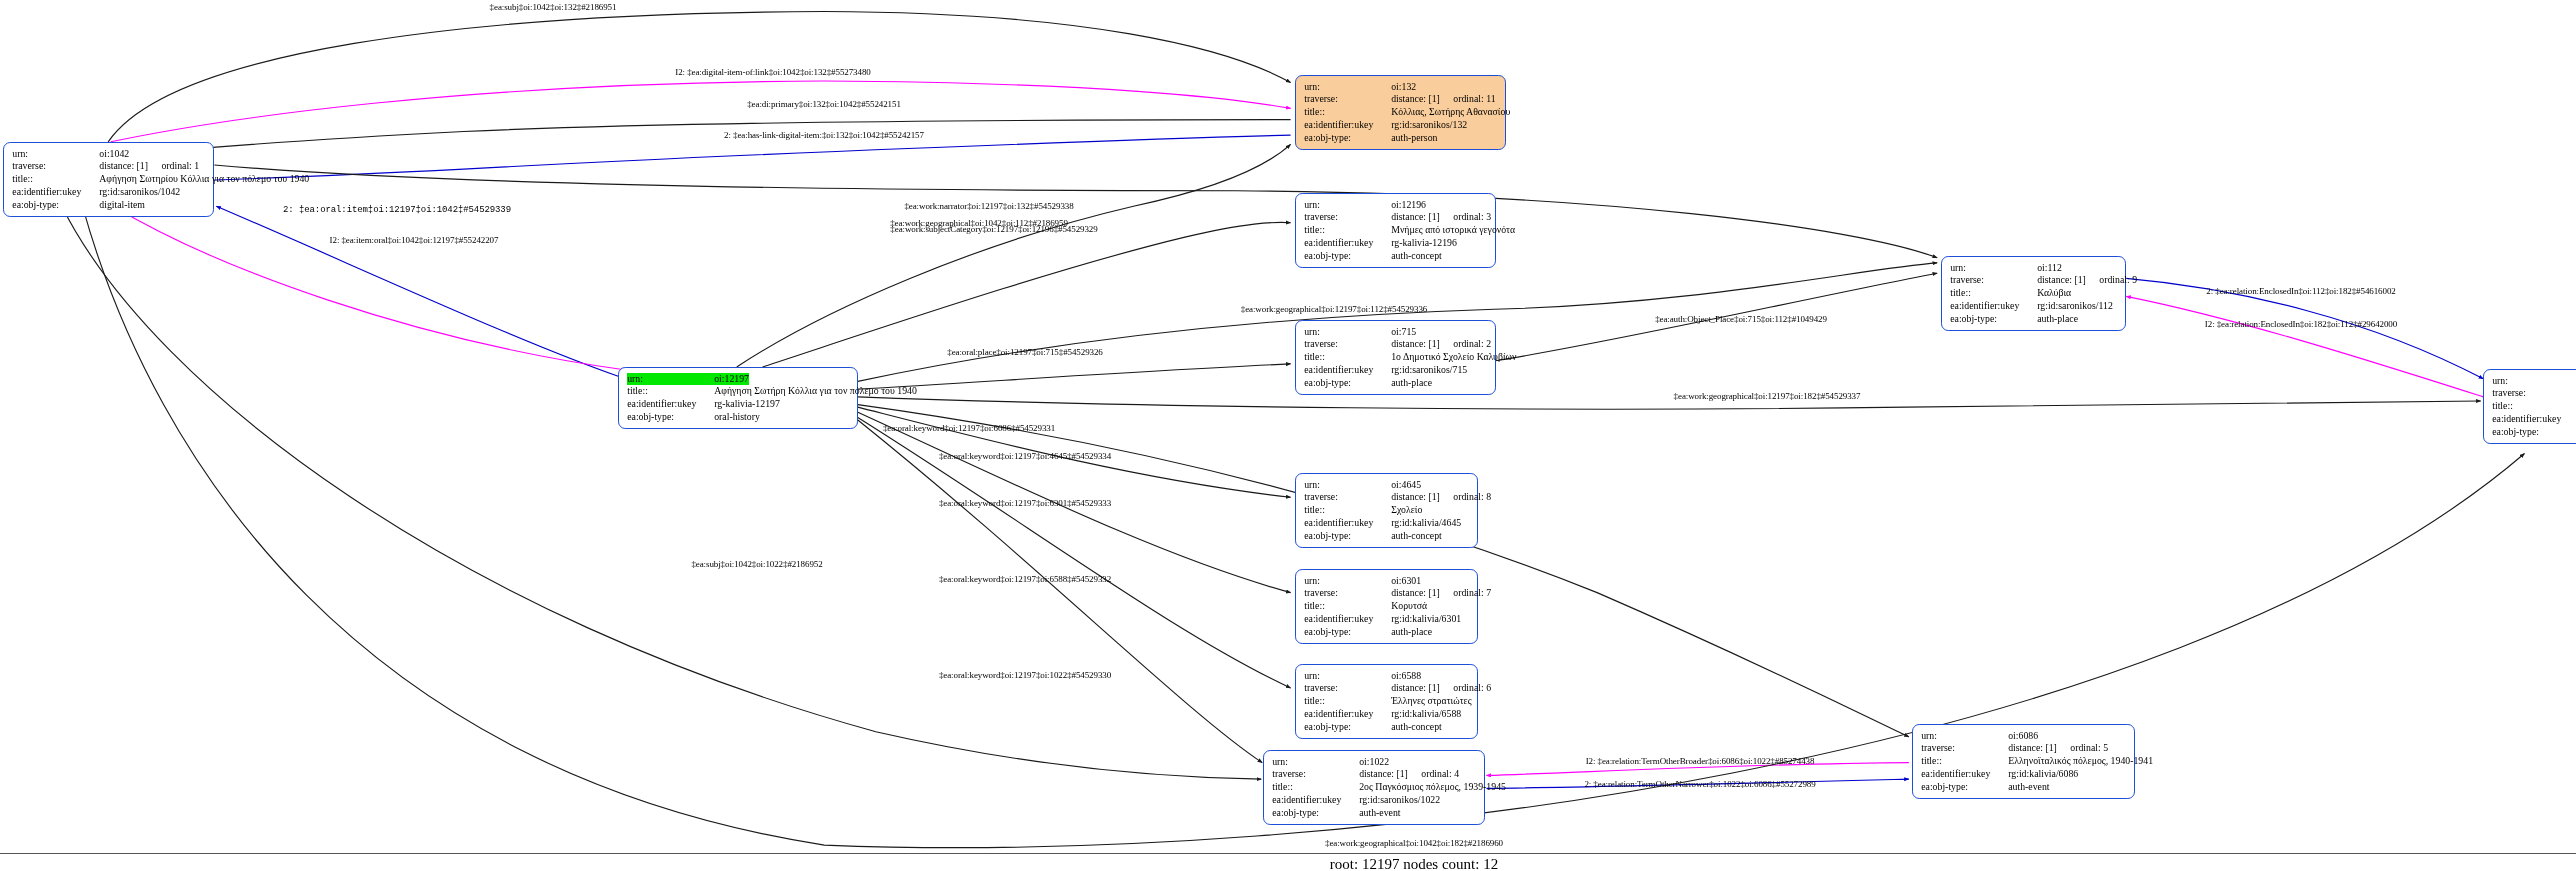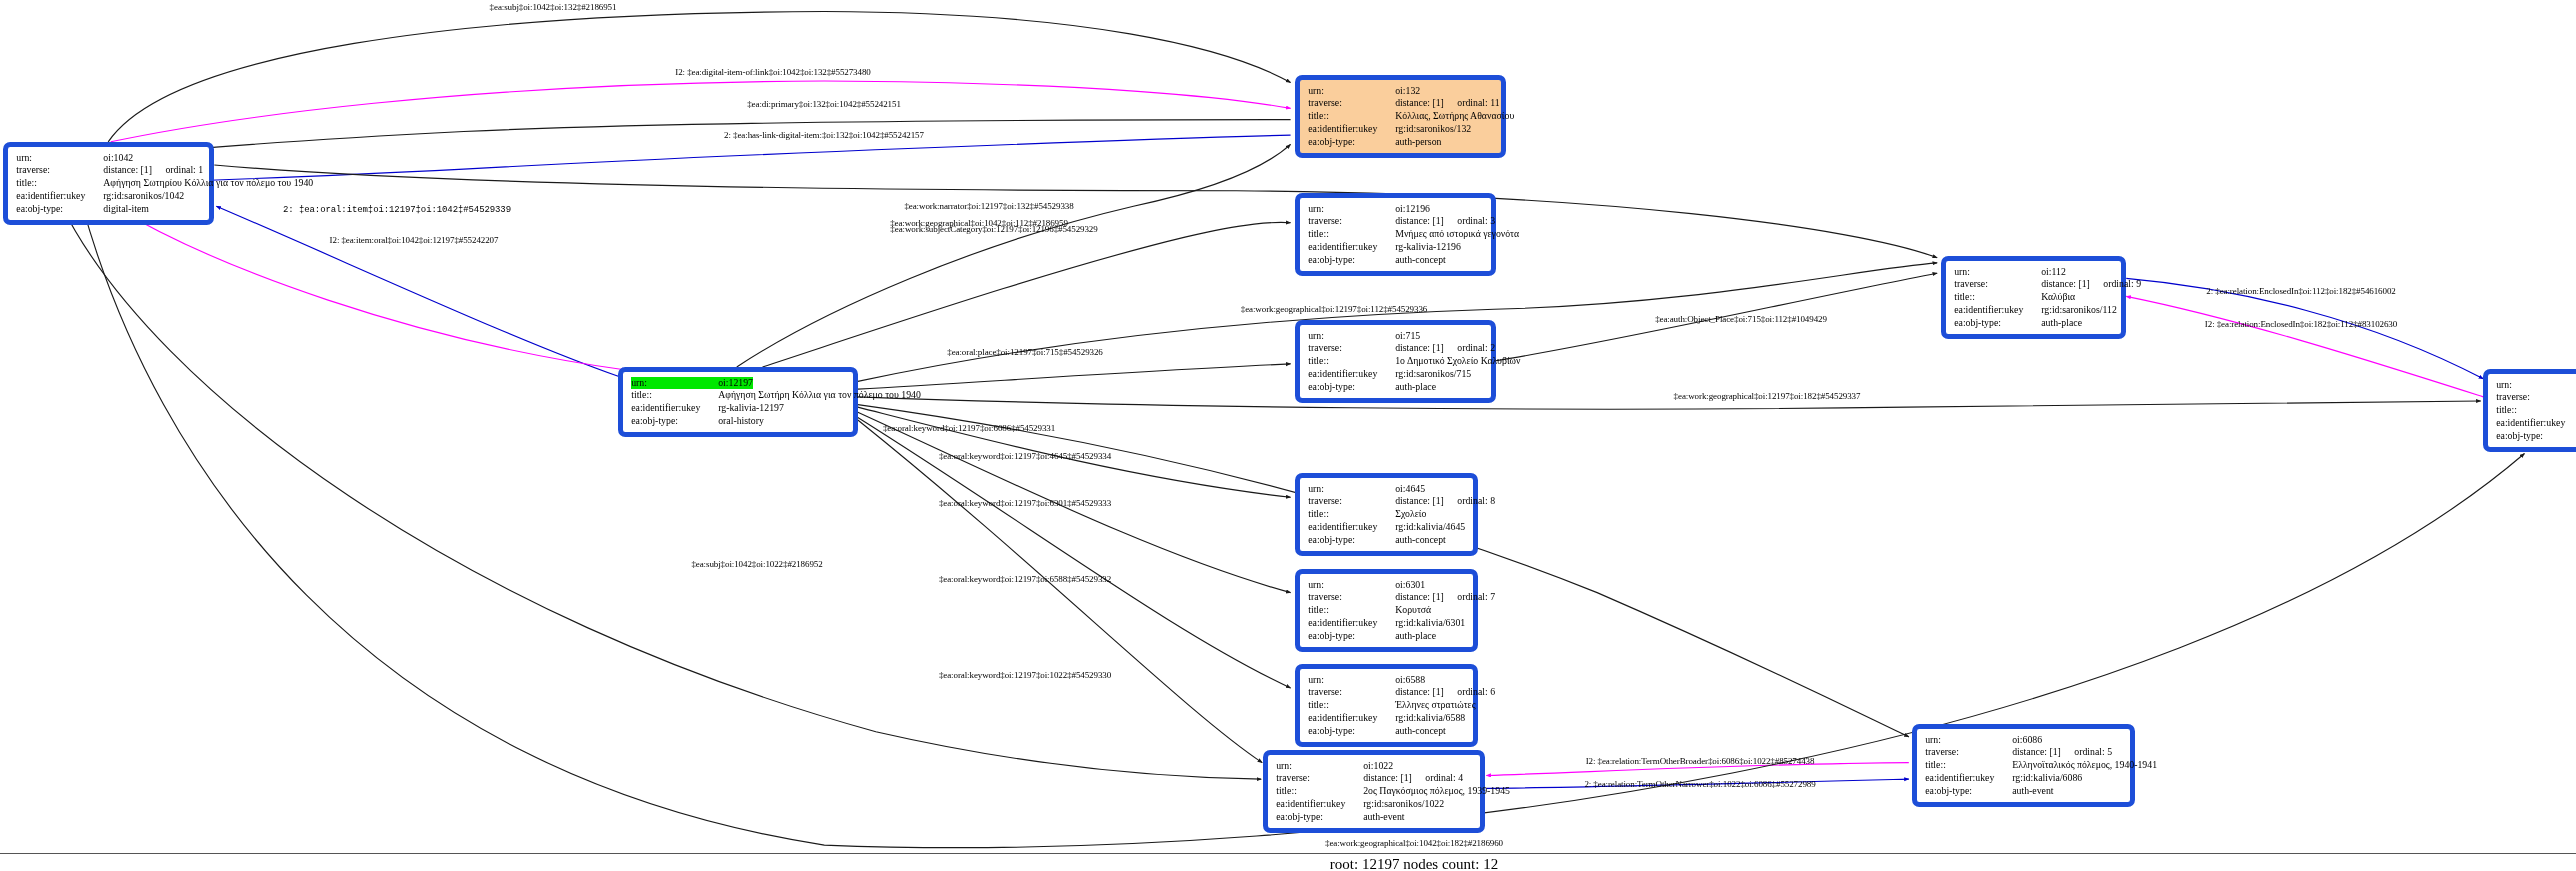--- a/index.html
+++ b/index.html
@@ -1,19 +1,19 @@
 <!DOCTYPE html>
 <html style="font-size:8.2px"><head>
 <meta charset="utf-8">
 <style>
   html,body{margin:0;padding:0;background:#ffffff;}
   #stage{position:relative;width:2728px;height:872px;background:#fff;
          font-family:"Liberation Serif","DejaVu Serif",serif;overflow:hidden;}
   svg.edges{position:absolute;left:0;top:0;width:2728px;height:872px;pointer-events:none;}
-  .node{position:absolute;box-sizing:border-box;border:5px solid #1d4ed8;border-radius:7.2px;
+  .node{position:absolute;box-sizing:border-box;border:1px solid #1d4ed8;border-radius:7.2px;
         background:#ffffff;padding:4.6px 7.2px 4.6px 8.2px;}
   .node.orange{background:#fac município;}
   .node.orange{background:#FACE9C;}
   .row{display:flex;align-items:baseline;line-height:1.30;white-space:nowrap;}
   .k{width:87px;flex:0 0 87px;font-size:9.8px;color:#000;}
   .v{font-size:9.8px;color:#000;}
   .v .d{display:inline-block;}
   .v .o{display:inline-block;margin-left:13.4px;}
   .hl .k,.hl .v{background:#00e800;}
   .hl{display:flex;}
@@ -330,21 +330,21 @@
       <div class="elabel" style="left: 824px; top: 135px;">2: ‡ea:has-link-digital-item:‡oi:132‡oi:1042‡#55242157</div>
       <div class="elabel" style="left: 979px; top: 179px; margin-top: 44px;">‡ea:work:geographical‡oi:1042‡oi:112‡#2186959</div>
       <div class="elabel" style="left: 397px; top: 210px; font-family: Liberation Mono, monospace;">2: ‡ea:oral:item‡oi:12197‡oi:1042‡#54529339</div>
       <div class="elabel" style="left: 989px; top: 206px;">‡ea:work:narrator‡oi:12197‡oi:132‡#54529338</div>
       <div class="elabel" style="left: 994px; top: 229px;">‡ea:work:subjectCategory‡oi:12197‡oi:12196‡#54529329</div>
       <div class="elabel" style="left: 414px; top: 240px;">I2: ‡ea:item:oral‡oi:1042‡oi:12197‡#55242207</div>
       <div class="elabel" style="left: 1334px; top: 309px;">‡ea:work:geographical‡oi:12197‡oi:112‡#54529336</div>
       <div class="elabel" style="left: 1741px; top: 319px;">‡ea:auth:Object_Place‡oi:715‡oi:112‡#1049429</div>
       <div class="elabel" style="left: 1025px; top: 352px;">‡ea:oral:place‡oi:12197‡oi:715‡#54529326</div>
       <div class="elabel" style="left: 2301px; top: 291px;">2: ‡ea:relation:EnclosedIn‡oi:112‡oi:182‡#54616002</div>
-      <div class="elabel" style="left: 2301px; top: 324px;">I2: ‡ea:relation:EnclosedIn‡oi:182‡oi:112‡#83102630</div>
+      <div class="elabel" style="left: 2301px; top: 324px;">I2: ‡ea:relation:EnclosedIn‡oi:182‡oi:112‡#29642000</div>
       <div class="elabel" style="left: 1767px; top: 396px;">‡ea:work:geographical‡oi:12197‡oi:182‡#54529337</div>
       <div class="elabel" style="left: 969px; top: 428px;">‡ea:oral:keyword‡oi:12197‡oi:6086‡#54529331</div>
       <div class="elabel" style="left: 1025px; top: 456px;">‡ea:oral:keyword‡oi:12197‡oi:4645‡#54529334</div>
       <div class="elabel" style="left: 1025px; top: 503px;">‡ea:oral:keyword‡oi:12197‡oi:6301‡#54529333</div>
       <div class="elabel" style="left: 1025px; top: 579px;">‡ea:oral:keyword‡oi:12197‡oi:6588‡#54529332</div>
       <div class="elabel" style="left: 1025px; top: 675px;">‡ea:oral:keyword‡oi:12197‡oi:1022‡#54529330</div>
       <div class="elabel" style="left: 757px; top: 564px;">‡ea:subj‡oi:1042‡oi:1022‡#2186952</div>
       <div class="elabel" style="left: 1700px; top: 761px;">I2: ‡ea:relation:TermOtherBroader‡oi:6086‡oi:1022‡#85274438</div>
       <div class="elabel" style="left: 1700px; top: 784px;">2: ‡ea:relation:TermOtherNarrower‡oi:1022‡oi:6086‡#55272989</div>
       <div class="elabel" style="left: 1414px; top: 843px;">‡ea:work:geographical‡oi:1042‡oi:182‡#2186960</div>

